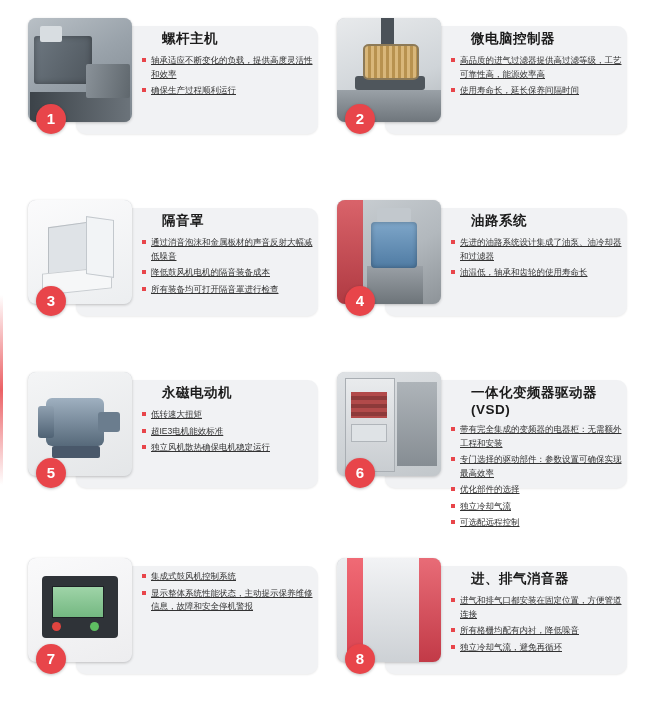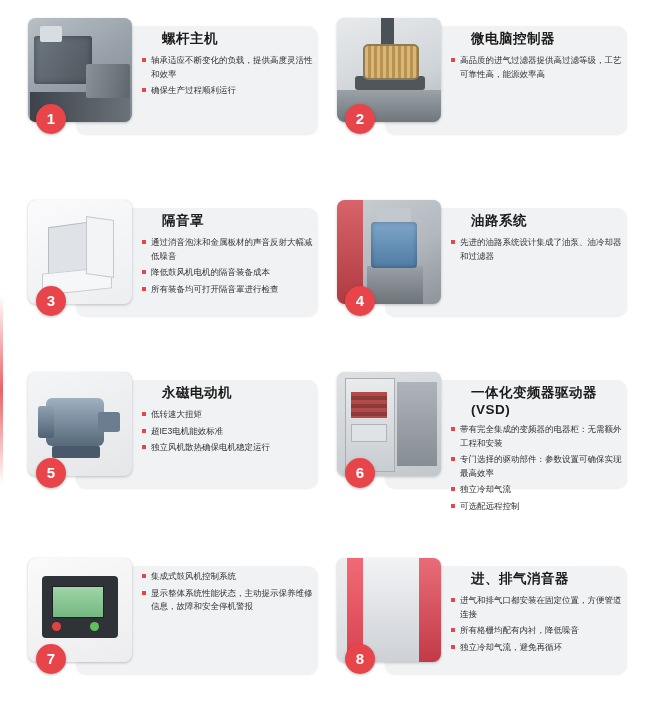--- a/index.html
+++ b/index.html
@@ -90,20 +90,21 @@
     margin: 0;
     padding: 0;
   }
   .bullets li {
     position: relative;
     padding-left: 9px;
     font-size: 8.5px;
     line-height: 13.5px;
     color: #333333;
     margin-bottom: 3px;
+    text-decoration: underline;
   }
   .bullets li::before {
     content: "";
     position: absolute;
     left: 0;
     top: 4px;
     width: 4px;
     height: 4px;
     background: #e8454a;
   }
@@ -224,20 +225,21 @@
       <div class="photo-inner ph2">
           <div class="acc"></div>
           <div class="acc2"></div>
         </div>
     </div>
     <div class="badge">2</div>
     <div class="text-col">
       <div class="f-title">微电脑控制器</div>
       <ul class="bullets">
         <li>高品质的进气过滤器提供高过滤等级，工艺可靠性高，能源效率高</li>
+        <li>使用寿命长，延长保养间隔时间</li>
       </ul>
     </div>
   </div>
 
   <div class="feature" style="left:28px; top:200px;">
     <div class="card"></div>
     <div class="photo">
       <div class="photo-inner ph3">
           <div class="acc"></div>
         </div>
@@ -259,20 +261,21 @@
       <div class="photo-inner ph4">
           <div class="acc"></div>
           <div class="acc2"></div>
         </div>
     </div>
     <div class="badge">4</div>
     <div class="text-col">
       <div class="f-title">油路系统</div>
       <ul class="bullets">
         <li>先进的油路系统设计集成了油泵、油冷却器和过滤器</li>
+        <li>油温低，轴承和齿轮的使用寿命长</li>
       </ul>
     </div>
   </div>
 
   <div class="feature" style="left:28px; top:372px;">
     <div class="card"></div>
     <div class="photo">
       <div class="photo-inner ph5">
           <div class="acc"></div>
           <div class="acc2"></div>
@@ -296,20 +299,21 @@
           <div class="acc"></div>
           <div class="acc2"></div>
         </div>
     </div>
     <div class="badge">6</div>
     <div class="text-col">
       <div class="f-title">一体化变频器驱动器(VSD)</div>
       <ul class="bullets">
         <li>带有完全集成的变频器的电器柜：无需额外工程和安装</li>
         <li>专门选择的驱动部件：参数设置可确保实现最高效率</li>
+        <li>优化部件的选择</li>
         <li>独立冷却气流</li>
         <li>可选配远程控制</li>
       </ul>
     </div>
   </div>
 
   <div class="feature" style="left:28px; top:558px;">
     <div class="card"></div>
     <div class="photo">
       <div class="photo-inner ph7">

